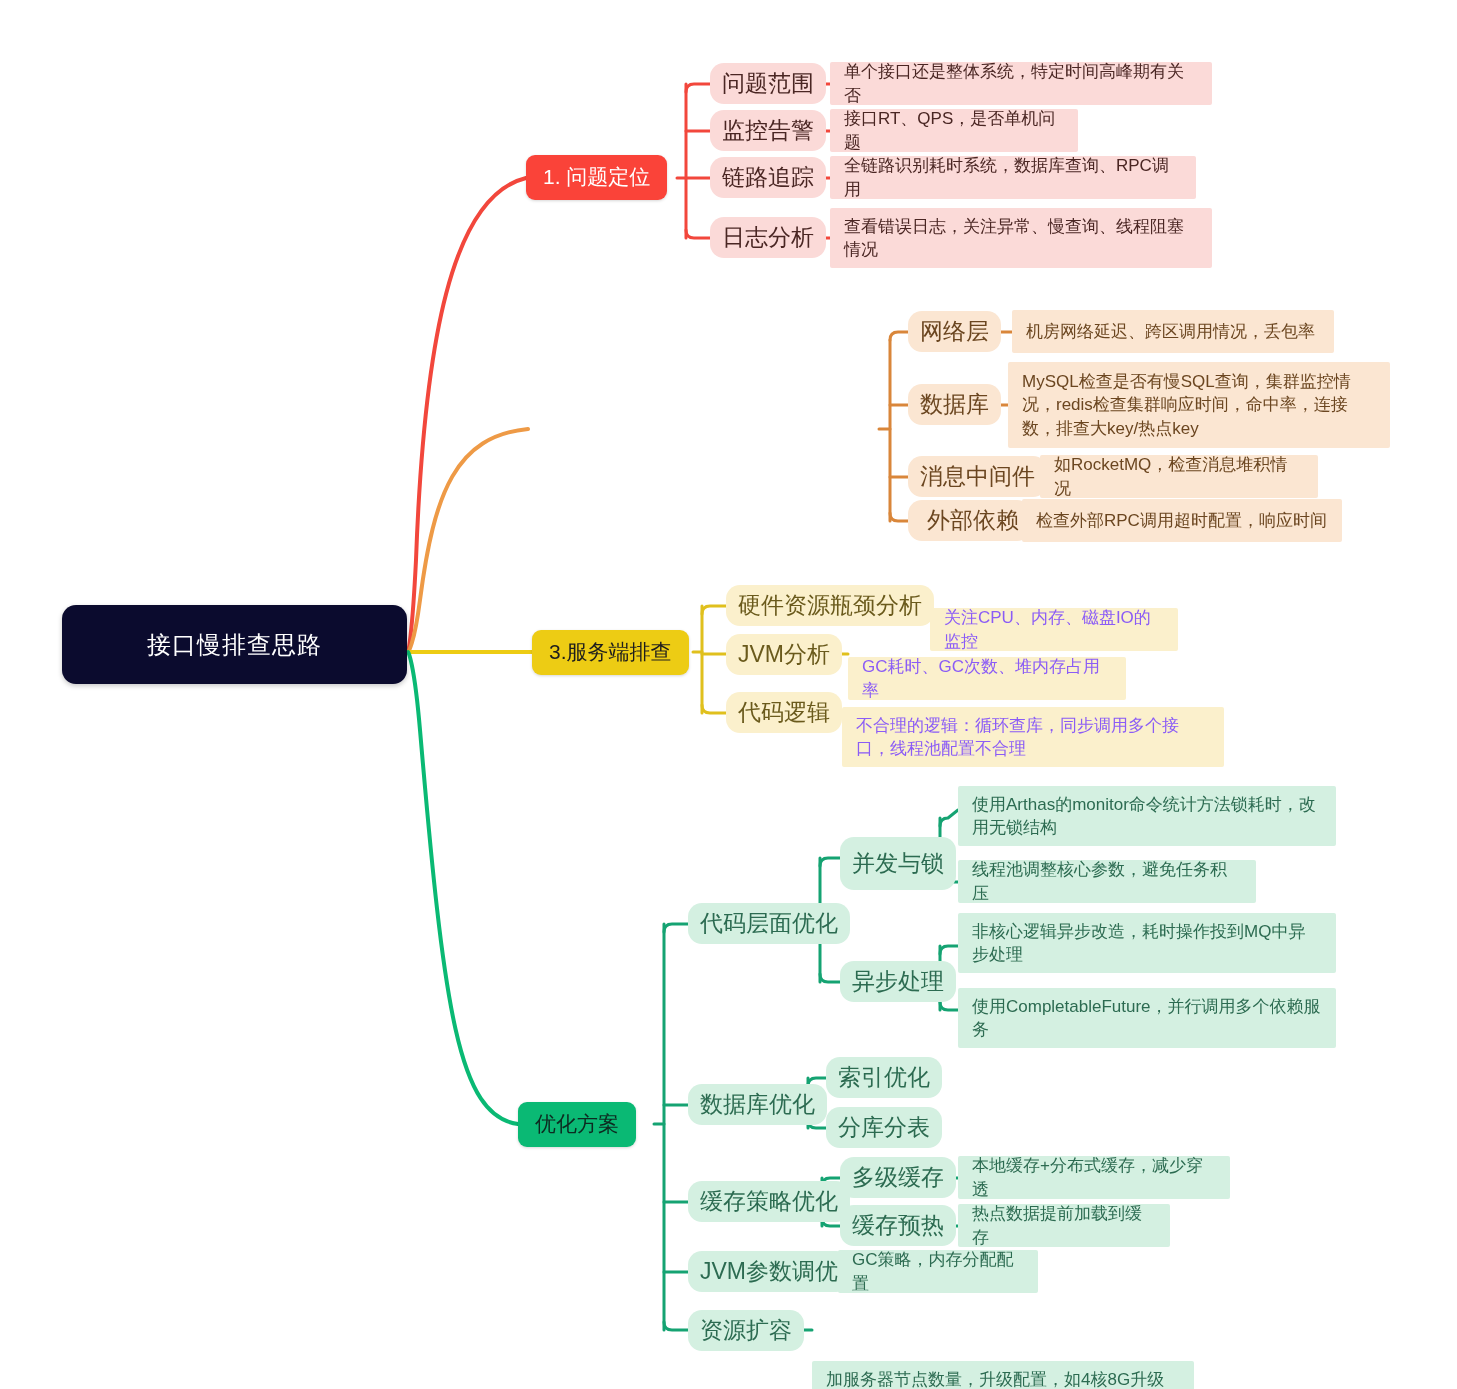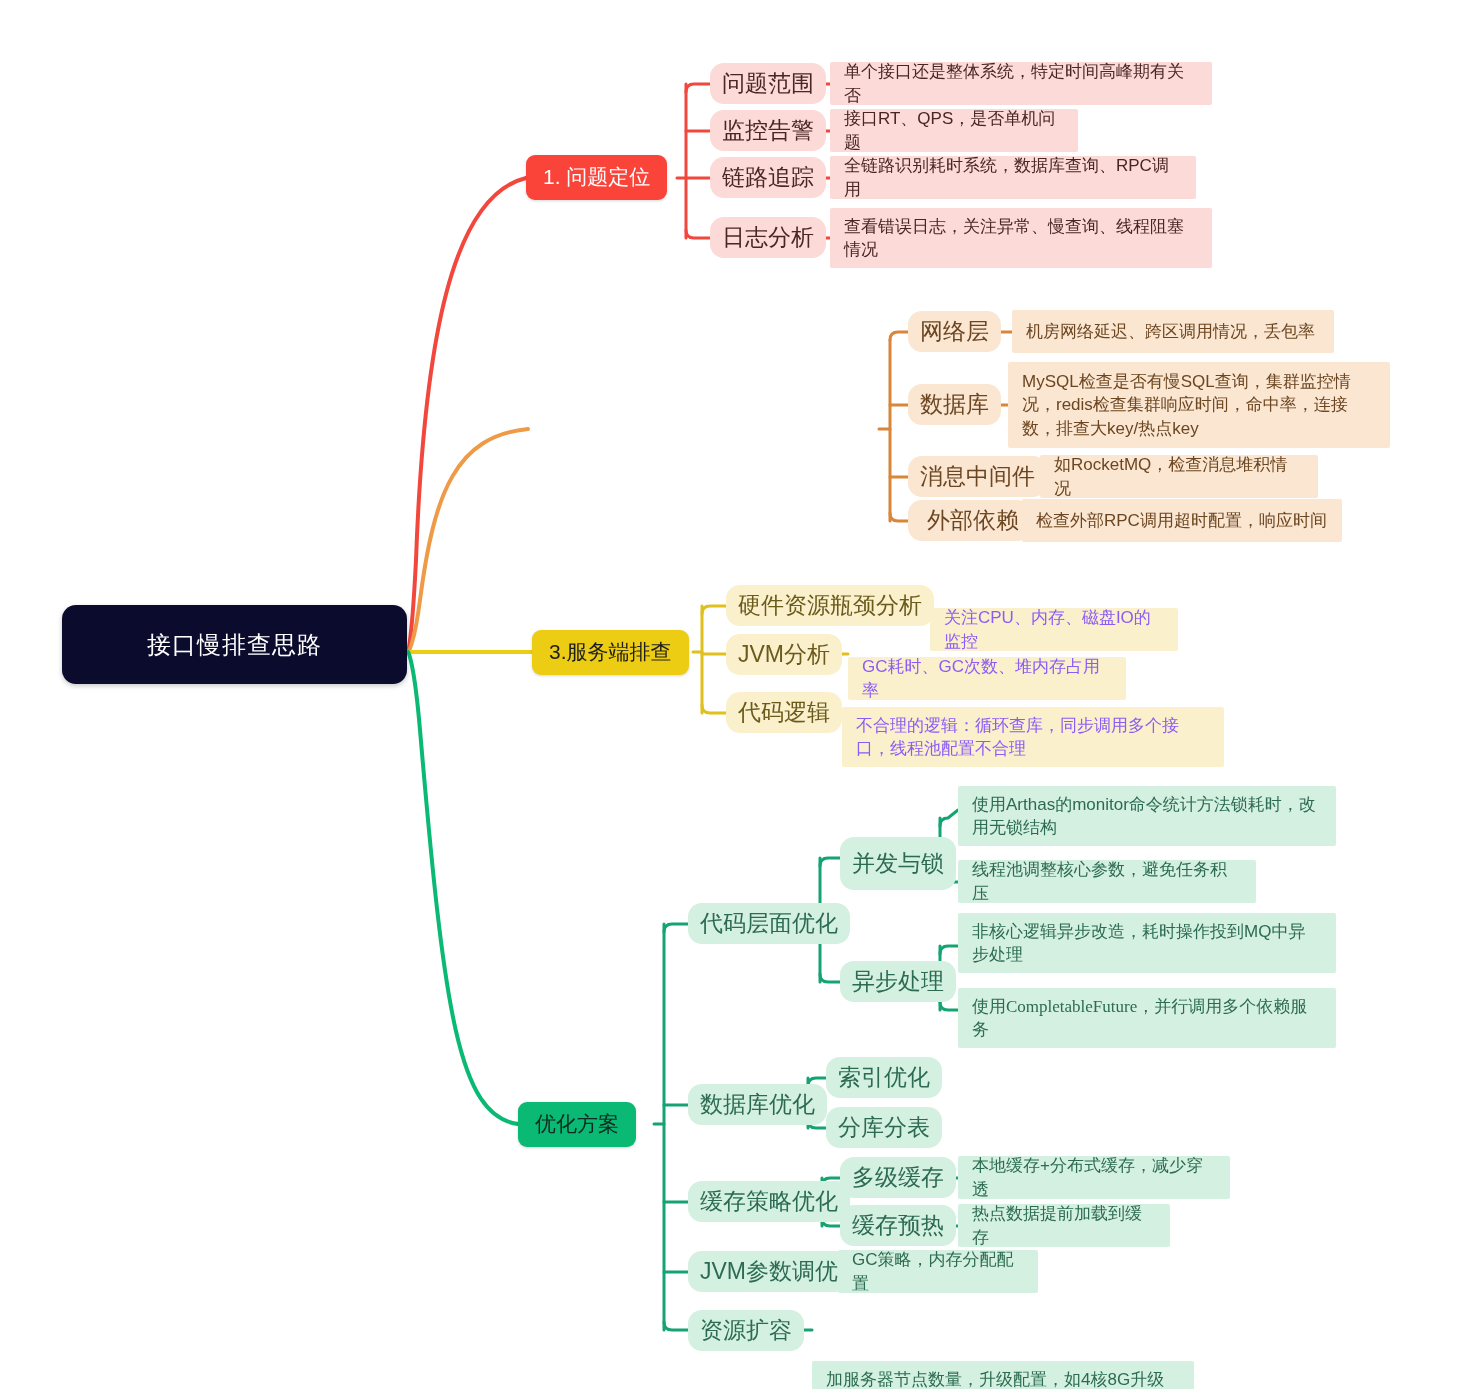--- a/index.html
+++ b/index.html
@@ -201,21 +201,21 @@
   <div class="node b1 green" style="left:518px;top:1102px;height:45px;">优化方案</div>
 
   <div class="node b2 green" style="left:688px;top:903px;height:41px;">代码层面优化</div>
 
   <div class="node b2 green" style="left:840px;top:837px;height:53px;">并发与锁</div>
   <div class="node b3 green" style="left:958px;top:786px;width:378px;height:60px;">使用Arthas的monitor命令统计方法锁耗时，改用无锁结构</div>
   <div class="node b3 green" style="left:958px;top:860px;width:298px;height:43px;">线程池调整核心参数，避免任务积压</div>
 
   <div class="node b2 green" style="left:840px;top:961px;height:41px;">异步处理</div>
   <div class="node b3 green" style="left:958px;top:913px;width:378px;height:60px;">非核心逻辑异步改造，耗时操作投到MQ中异步处理</div>
-  <div class="node b3 green" style="left:958px;top:988px;width:378px;height:60px;font-family:Liberation Serif, serif;">使用CompletableFuture，并行调用多个依赖服务</div>
+  <div class="node b3 green" style="left:958px;top:988px;width:378px;height:60px;">使用CompletableFuture，并行调用多个依赖服务</div>
 
   <div class="node b2 green" style="left:688px;top:1084px;height:41px;">数据库优化</div>
   <div class="node b2 green" style="left:826px;top:1057px;height:41px;">索引优化</div>
   <div class="node b2 green" style="left:826px;top:1107px;height:41px;">分库分表</div>
 
   <div class="node b2 green" style="left:688px;top:1181px;height:41px;">缓存策略优化</div>
   <div class="node b2 green" style="left:840px;top:1157px;height:41px;">多级缓存</div>
   <div class="node b3 green" style="left:958px;top:1156px;width:272px;height:43px;">本地缓存+分布式缓存，减少穿透</div>
   <div class="node b2 green" style="left:840px;top:1205px;height:41px;">缓存预热</div>
   <div class="node b3 green" style="left:958px;top:1204px;width:212px;height:43px;">热点数据提前加载到缓存</div>

